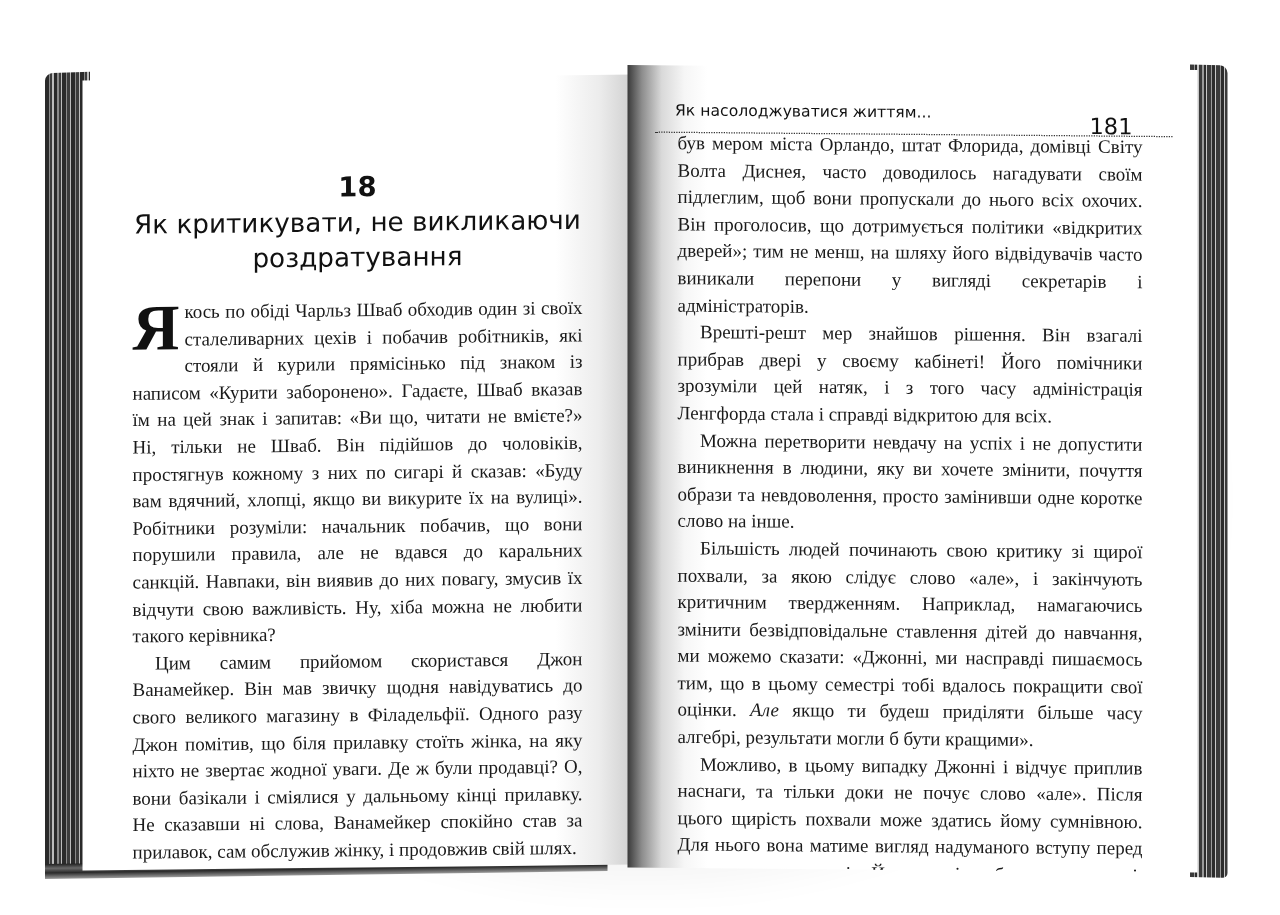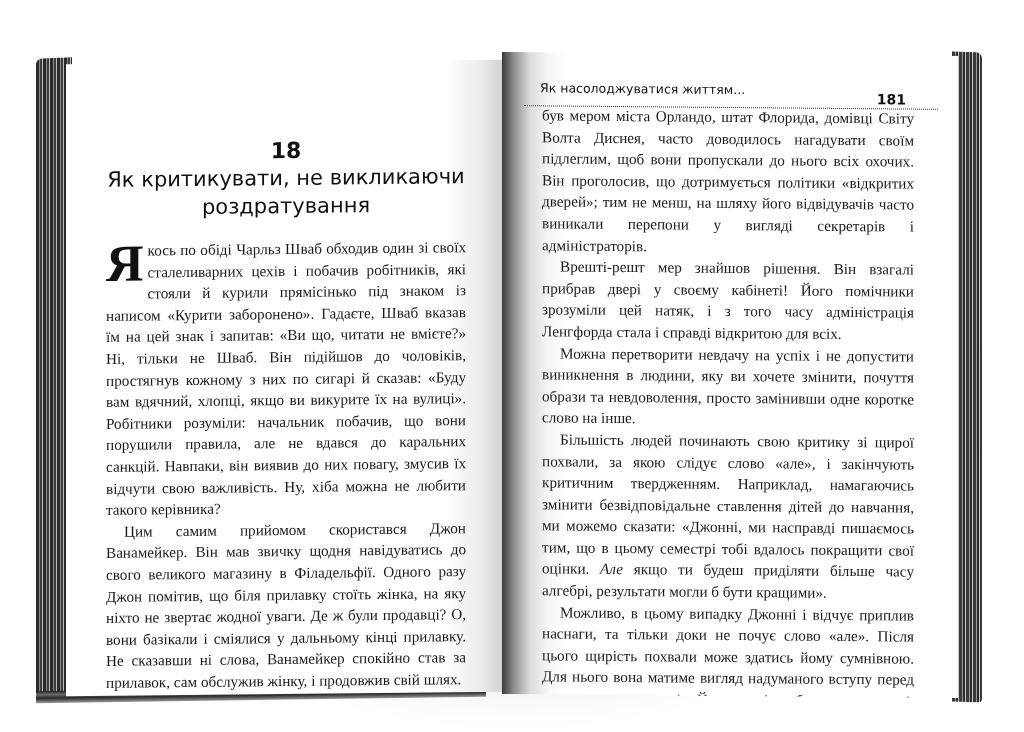--- a/index.html
+++ b/index.html
@@ -64,21 +64,21 @@
   .dropcap {
     float: left; font-size: 52px; line-height: 40px; font-weight: bold;
     margin: 4px 4px 0 0; color: #111;
   }
   .running-head {
     position: absolute; left: 38px; top: 28px; font-family: "DejaVu Sans", sans-serif;
     font-size: 12.5px; color: #111;
   }
   .page-number {
     position: absolute; right: 52px; top: 36px; font-family: "DejaVu Sans", sans-serif;
-    font-weight: bold; font-size: 14px; color: #111;
+    font-weight: normal; font-size: 18px; color: #111;
   }
   .header-rule {
     position: absolute; left: 22px; right: 20px; top: 53px;
     border-top: 1.5px dotted #333;
   }
   em { }
 </style>
 </head>
 <body>
 

